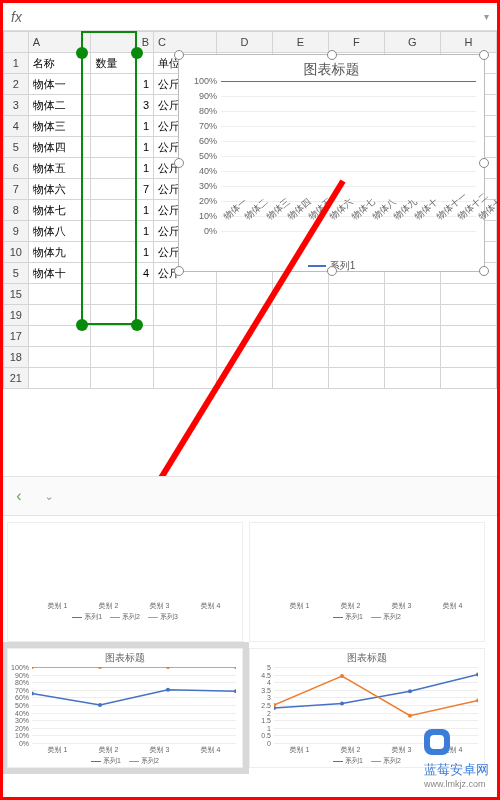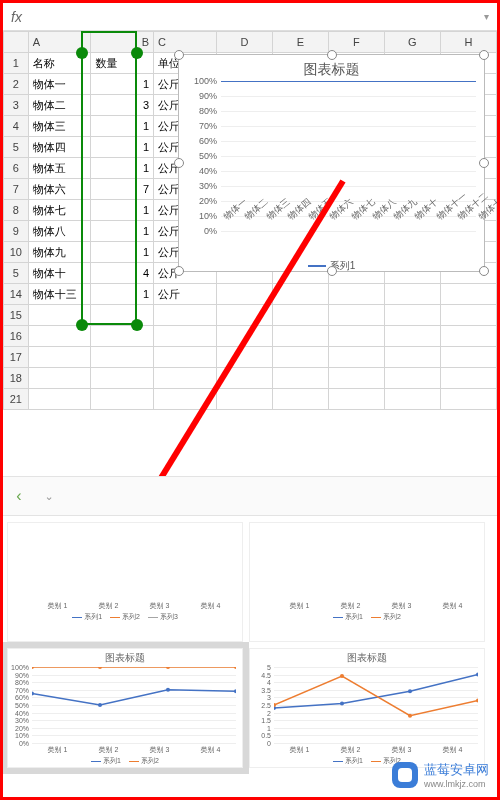--- a/index.html
+++ b/index.html
@@ -40,21 +40,21 @@
 .preview.selected { outline: 6px solid #d8d8d8; }
 .preview .ptitle { text-align: center; font-size: 10px; padding: 2px 0; }
 .preview .pchart { position: relative; height: 76px; margin: 0 6px 0 24px; }
 .preview .py-axis { position: absolute; left: -20px; top: 0; height: 100%; width: 18px; }
 .preview .py-tick { position: absolute; right: 1px; font-size: 7px; transform: translateY(-50%); }
 .preview .pgrid { position: absolute; left: 0; right: 0; border-top: 1px solid #eee; }
 .preview .pxlabels { display: flex; justify-content: space-around; font-size: 7px; padding: 2px 6px 0 24px; }
 .preview .plegend { text-align: center; font-size: 7px; padding-top: 1px; }
 .preview .pleg-item { display: inline-block; margin: 0 4px; }
 .preview .pleg-line { display: inline-block; width: 10px; height: 1px; vertical-align: middle; margin-right: 2px; }
-.watermark { position: absolute; right: 8px; bottom: 8px; display: flex; align-items: center; gap: 6px; font-size: 13px; color: #3b7dd8; z-index: 100; }
+.watermark { position: absolute; right: 8px; bottom: 8px; display: flex; gap: 6px; font-size: 13px; color: #3b7dd8; z-index: 100; flex-direction: column; }
 .wm-icon { width: 26px; height: 26px; background: #3b7dd8; border-radius: 8px; position: relative; }
 .wm-icon::before { content: ""; position: absolute; width: 14px; height: 14px; background: #fff; border-radius: 4px; left: 6px; top: 6px; }
 .wm-sub { font-size: 9px; color: #888; }
 </style>
 </head>
 <body>
 
 <div class="fx-bar">
   <span class="fx-label">fx</span>
   <span class="fx-collapse">▾</span>
@@ -189,43 +189,32 @@
           <td class="colA">物体十</td>
           <td class="colB">4</td>
           <td class="colC">公斤</td>
           <td class="colOther"></td>
           <td class="colOther"></td>
           <td class="colOther"></td>
           <td class="colOther"></td>
           <td class="colOther"></td>
         </tr>
         <tr>
-          <th class="rowhdr">14</th>
-          <td class="colA">物体十三</td>
-          <td class="colB">1</td>
-          <td class="colC">公斤</td>
-          <td class="colOther"></td>
-          <td class="colOther"></td>
-          <td class="colOther"></td>
-          <td class="colOther"></td>
-          <td class="colOther"></td>
-        </tr>
-        <tr>
           <th class="rowhdr">15</th>
           <td class="colA"></td>
           <td class="colB"></td>
           <td class="colC"></td>
           <td class="colOther"></td>
           <td class="colOther"></td>
           <td class="colOther"></td>
           <td class="colOther"></td>
           <td class="colOther"></td>
         </tr>
         <tr>
-          <th class="rowhdr">16</th>
+          <th class="rowhdr">19</th>
           <td class="colA"></td>
           <td class="colB"></td>
           <td class="colC"></td>
           <td class="colOther"></td>
           <td class="colOther"></td>
           <td class="colOther"></td>
           <td class="colOther"></td>
           <td class="colOther"></td>
         </tr>
         <tr>

